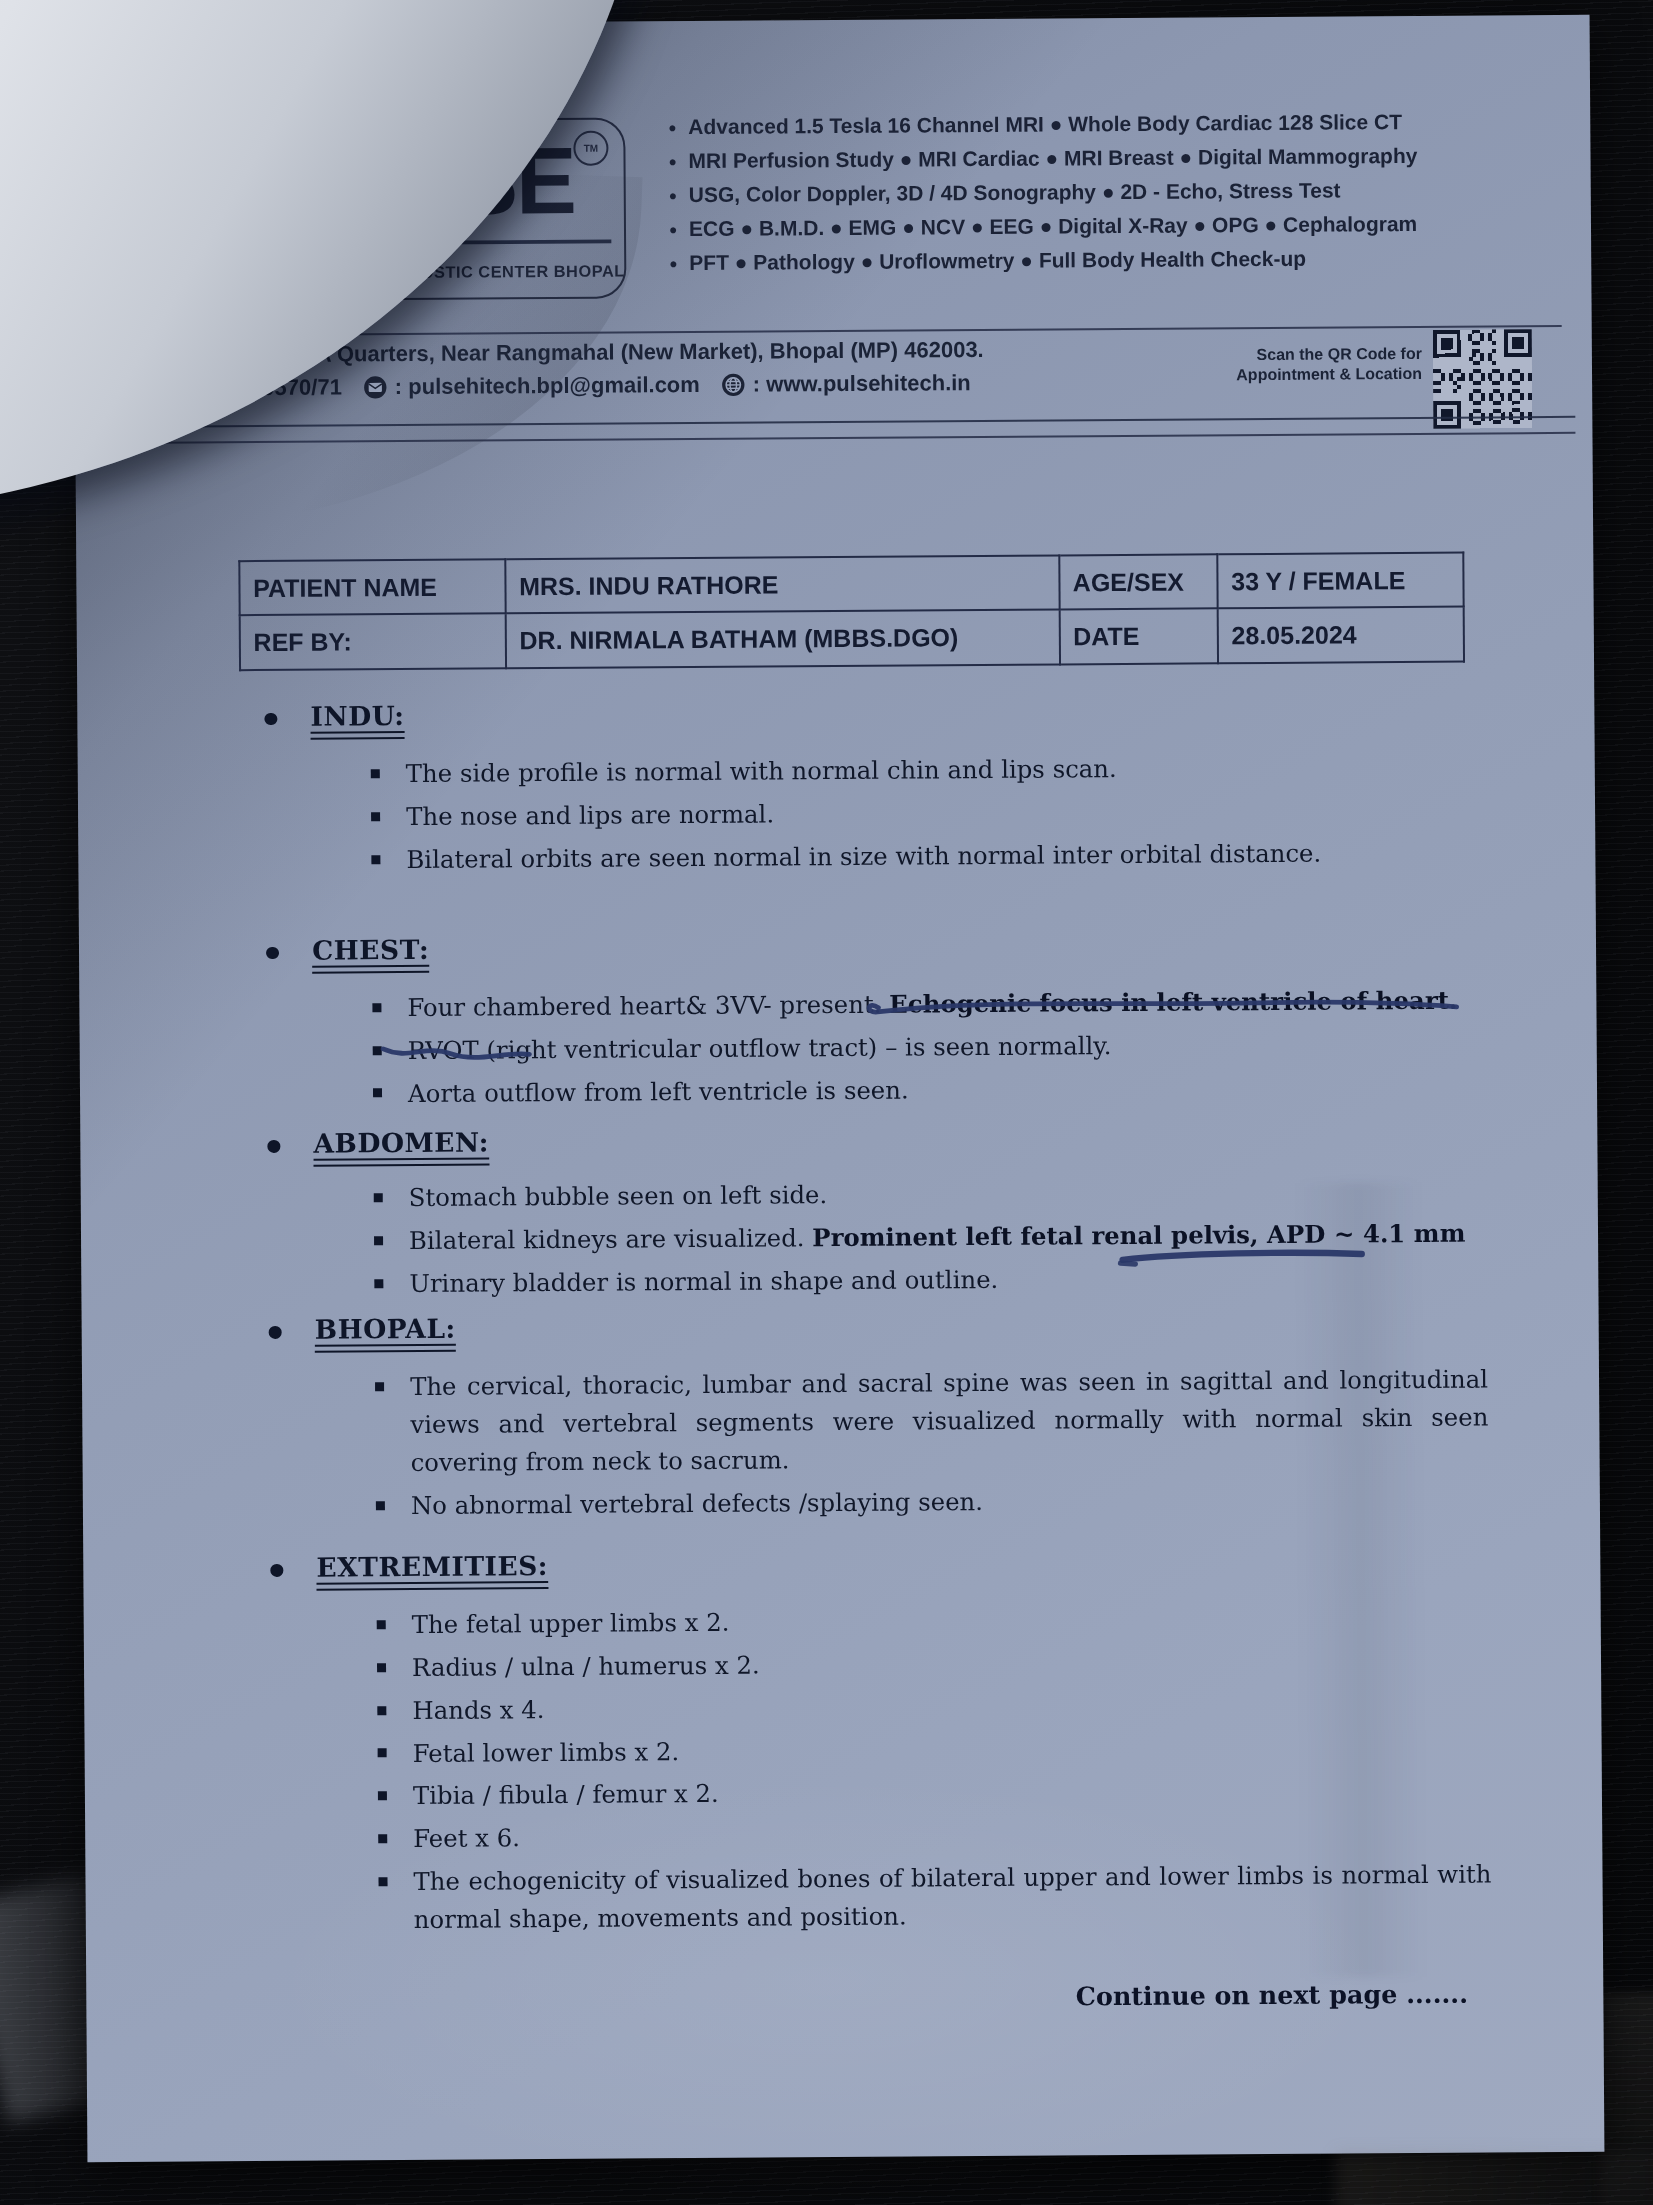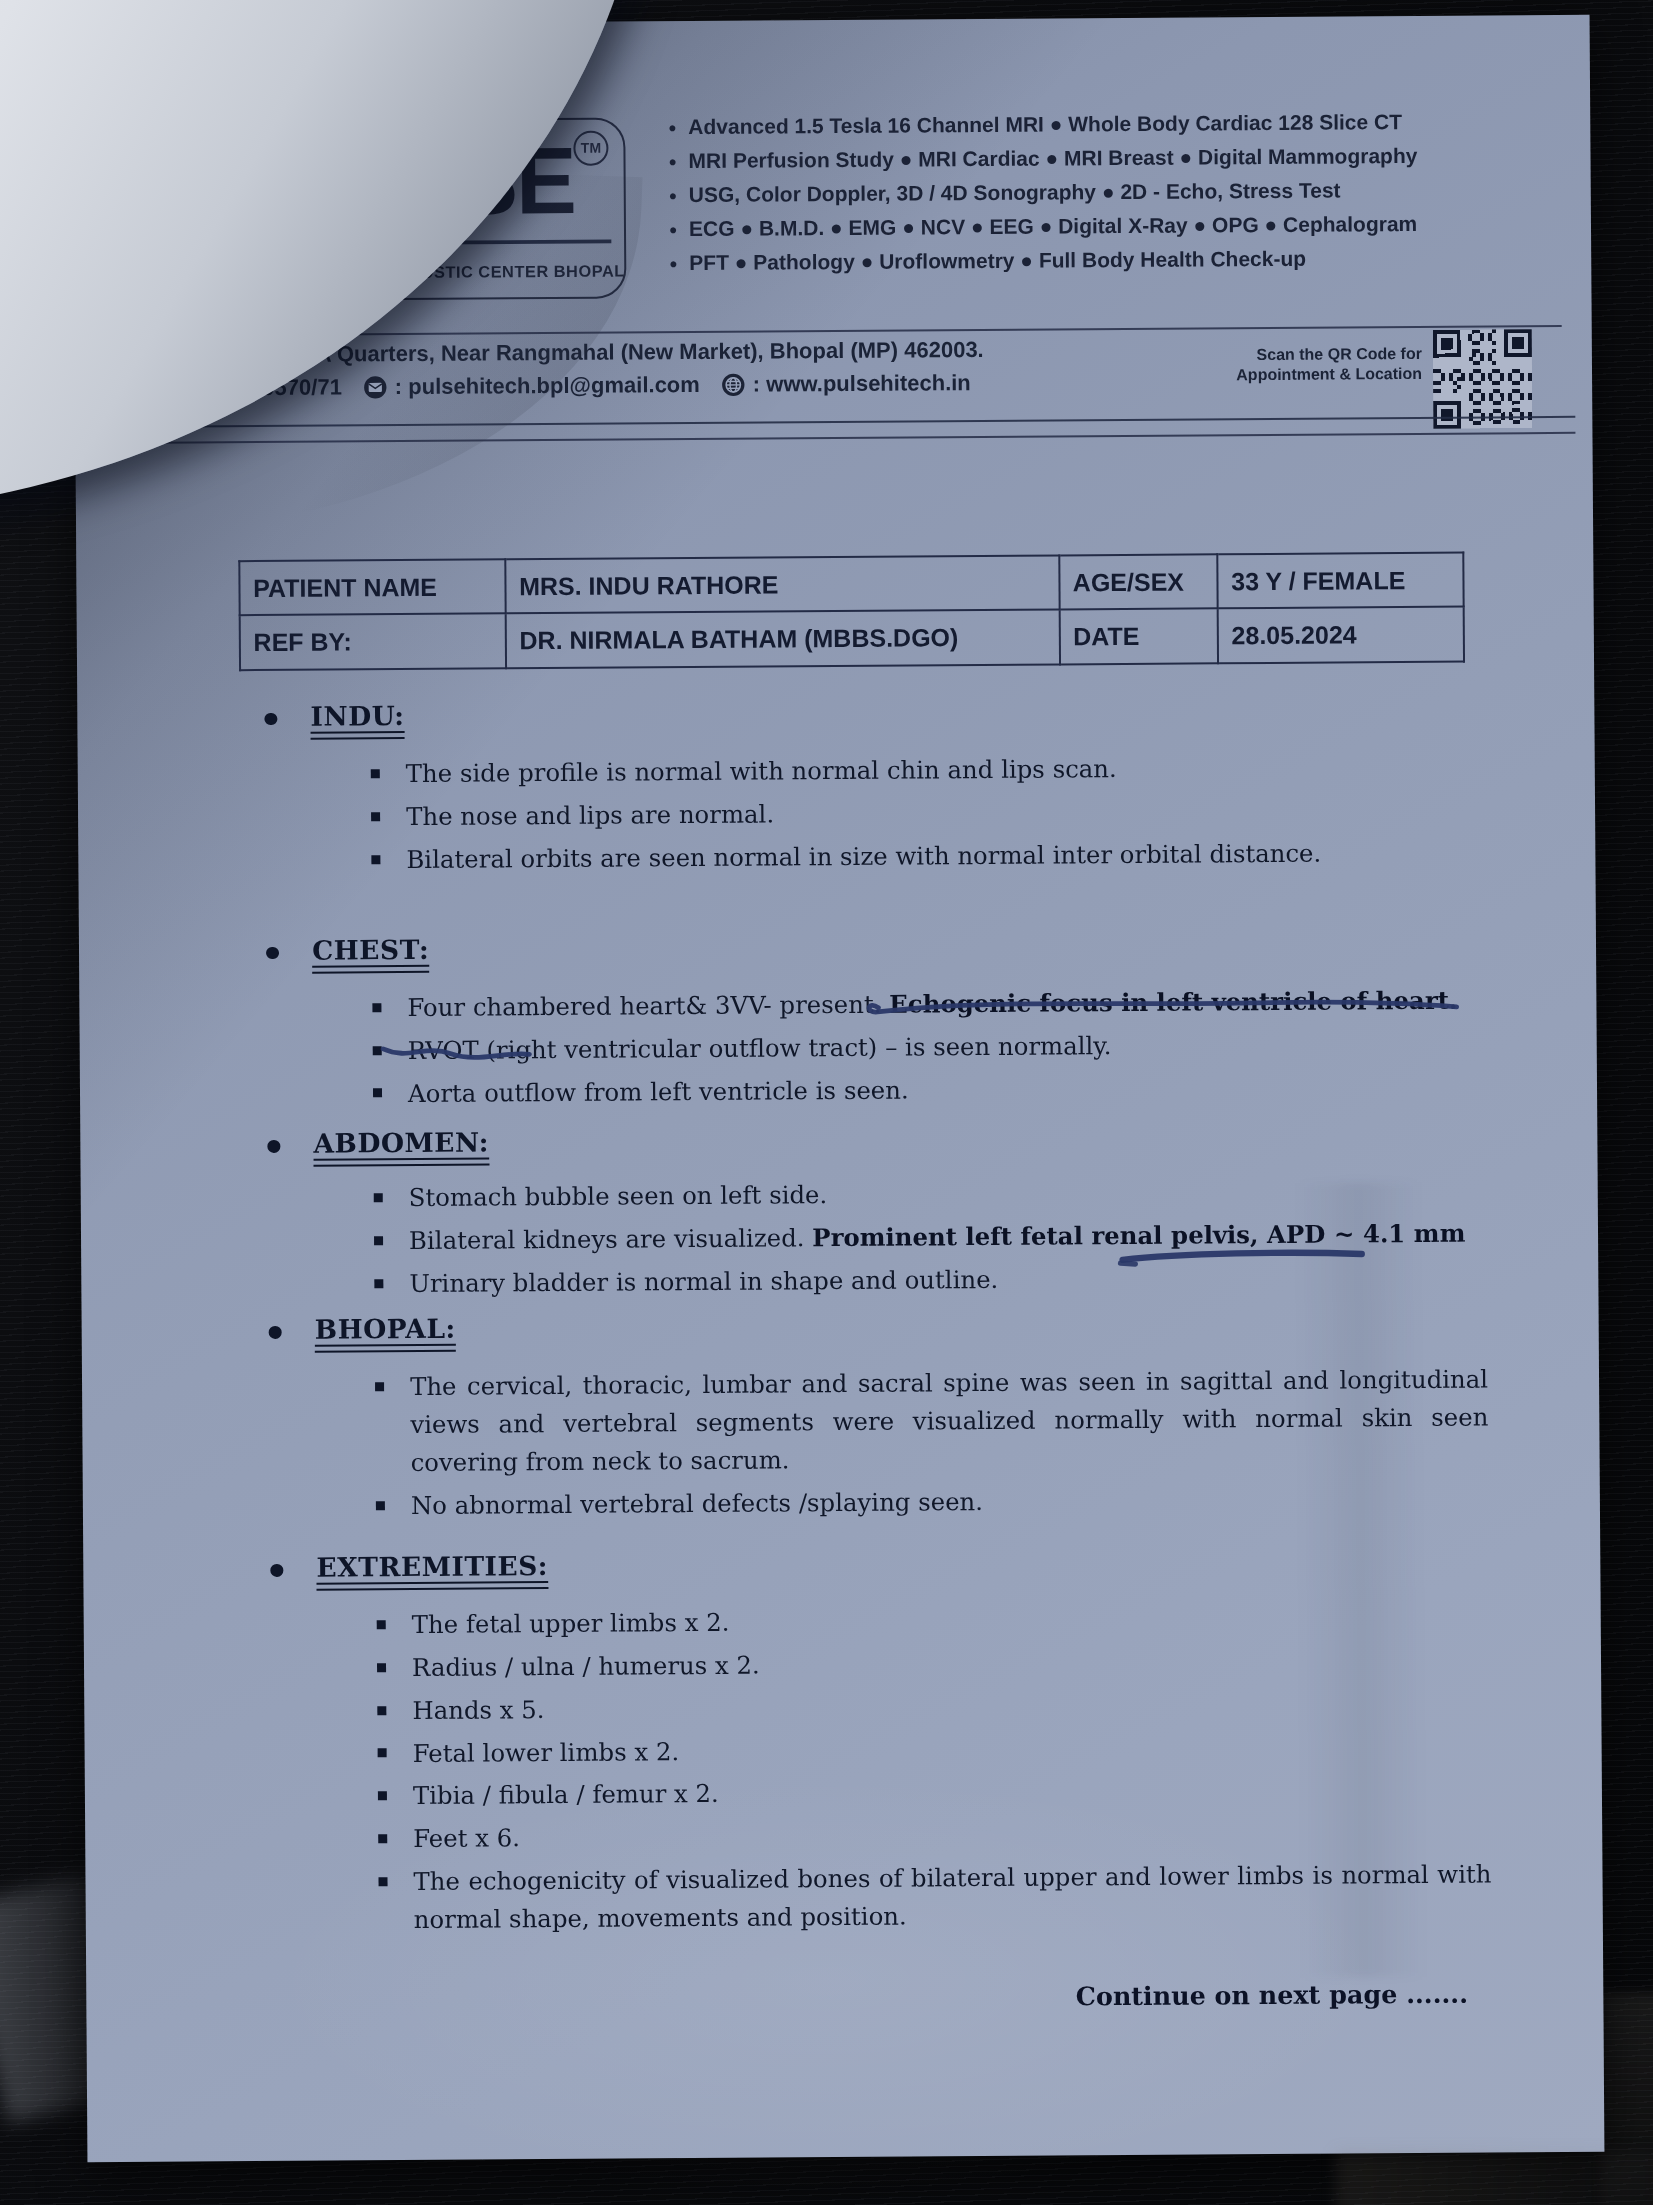--- a/index.html
+++ b/index.html
@@ -39,21 +39,21 @@
   #curl::after{content:"";position:absolute;right:-3.2px;bottom:-3.2px;width:60%;height:46%;
     border-bottom-right-radius:100% 92%;
     background:linear-gradient(125deg,transparent 55%,rgba(40,46,60,.25) 92%);}
 
   
   .logo-box{position:absolute;left:94px;top:96px;width:454px;height:177px;
     border:2.7px solid #232a40;border-radius:30px;}
   .logo-pulse{position:absolute;left:112px;top:8.5px;font-size:91px;font-weight:900;
     letter-spacing:-2.1px;color:#1a2033;transform:scaleY(1.04);}
   .logo-tm{position:absolute;right:15px;top:10.6px;width:31px;height:31px;border:2.1px solid #232a40;
-    border-radius:50%;font-size:14px;font-weight:700;display:flex;align-items:center;justify-content:center;color:#232a40;}
+    border-radius:50%;font-size:10px;font-weight:700;display:flex;align-items:center;justify-content:center;color:#232a40;}
   .logo-ecg{position:absolute;left:0;top:0;width:100%;height:100%;}
   .logo-tagline{position:absolute;left:126px;top:142px;font-size:16.4px;font-weight:700;
     letter-spacing:0.5px;color:#1d2438;white-space:nowrap;}
 
   .services{position:absolute;left:595px;top:89px;width:912px;}
   .services ul{list-style:none;margin:0;padding:0;}
   .services li{font-size:21px;font-weight:700;color:#1b2236;line-height:33px;white-space:nowrap;}
   .services li::before{content:"●";font-size:13.8px;margin-right:11.7px;vertical-align:2.1px;color:#1b2236;}
 
   .rule1{position:absolute;left:29px;top:310px;width:1458px;height:2.1px;background:#242c45;opacity:.85;}
@@ -456,21 +456,21 @@
           </ul>
         </div>
         <div class="sec sec-4">
           <h3>
             <span class="dot"></span>
             <span class="ht">EXTREMITIES:</span>
           </h3>
           <ul>
             <li><span>The fetal upper limbs x 2.</span></li>
             <li><span>Radius / ulna / humerus x 2.</span></li>
-            <li><span>Hands x 5.</span></li>
+            <li><span>Hands x 4.</span></li>
             <li><span>Fetal lower limbs x 2.</span></li>
             <li><span>Tibia / fibula / femur x 2.</span></li>
             <li><span>Feet x 6.</span></li>
             <li><span>The echogenicity of visualized bones of bilateral upper and lower limbs is normal with normal shape, movements and position.</span></li>
           </ul>
         </div>
         <div class="continue">Continue on next page .......</div>
       </div>
 
     <svg class="ink" style="left:779px;top:970px;width:615px;height:37px" viewBox="0 0 1160 70">

